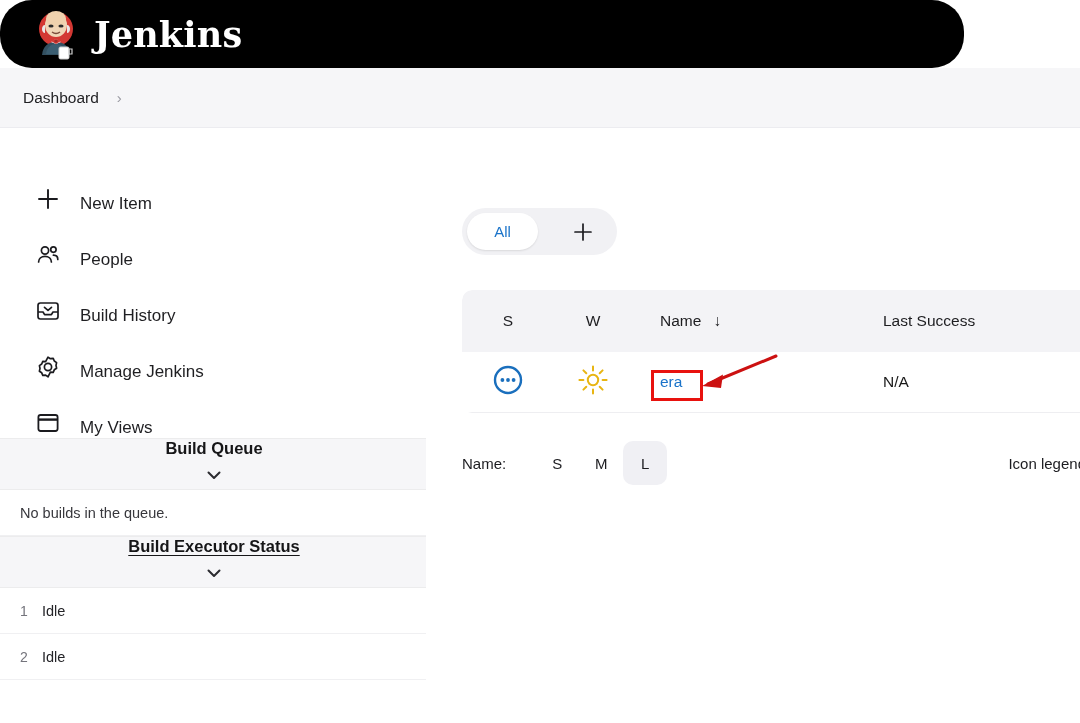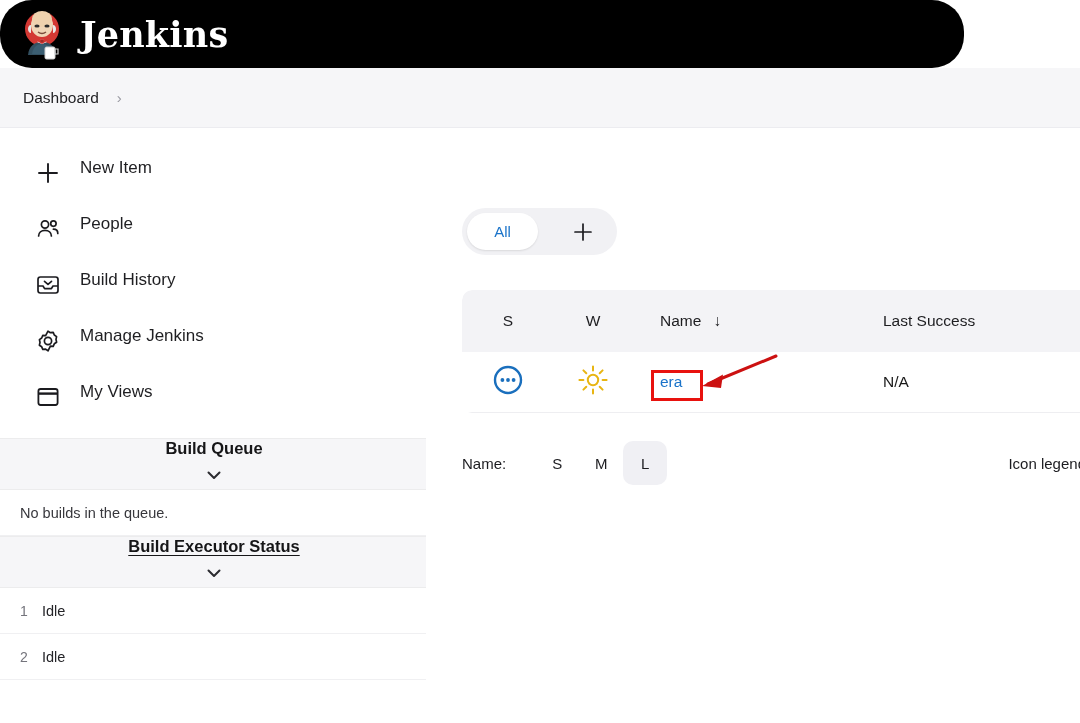--- a/index.html
+++ b/index.html
@@ -7,42 +7,42 @@
     width: 1080px; height: 723px;
     background: #ffffff;
     font-family: "Liberation Sans", sans-serif;
     overflow: hidden;
   }
   #app { position: relative; width: 1080px; height: 723px; }
 
   
   .masthead {
     position: absolute; left: 0; top: 0; width: 964px; height: 68px;
-    background: #000000; display: flex; align-items: center; padding-left: 18px; border-radius: 32px;
+    background: #000000; display: flex; align-items: center; padding-left: 32px; border-radius: 32px;
   }
   .logo-wrap { width: 48px; height: 52px; position: relative; }
   .brand-title {
     color: #ffffff; font-family: "DejaVu Serif", "Liberation Serif", serif;
     font-size: 35px; font-weight: 700; margin-left: 14px; letter-spacing: .2px;
   }
 
   
   .breadcrumb-bar {
     position: absolute; left: 0; top: 68px; width: 1080px; height: 60px;
     background: #f6f6f8; border-bottom: 1px solid #ececf0;
     display: flex; align-items: center; padding-left: 23px;
   }
   .crumb { font-size: 15.5px; color: #1f1f22; }
   .crumb-sep { margin-left: 18px; color: #9a9aa2; font-size: 15px; }
 
   
   .sidebar { position: absolute; left: 0; top: 128px; width: 426px; }
   .nav-list { padding-top: 30px; }
   .nav-item {
-    display: flex; align-items: flex-start; height: 56px; padding-left: 33px;
+    display: flex; align-items: flex-end; height: 56px; padding-left: 33px;
     color: #1f1f22; font-size: 17px;
   }
   .nav-icon { width: 30px; height: 30px; margin-right: 17px; display: flex; align-items: center; justify-content: center; flex: none; }
 
   .panel { border-top: 1px solid #ececed; }
   .panel-head {
     background: #f6f6f8; height: 51px; display: flex; align-items: center;
     padding: 0 18px 0 20px; justify-content: space-between;
     border-bottom: 1px solid #ececed;
     flex-direction: column;

